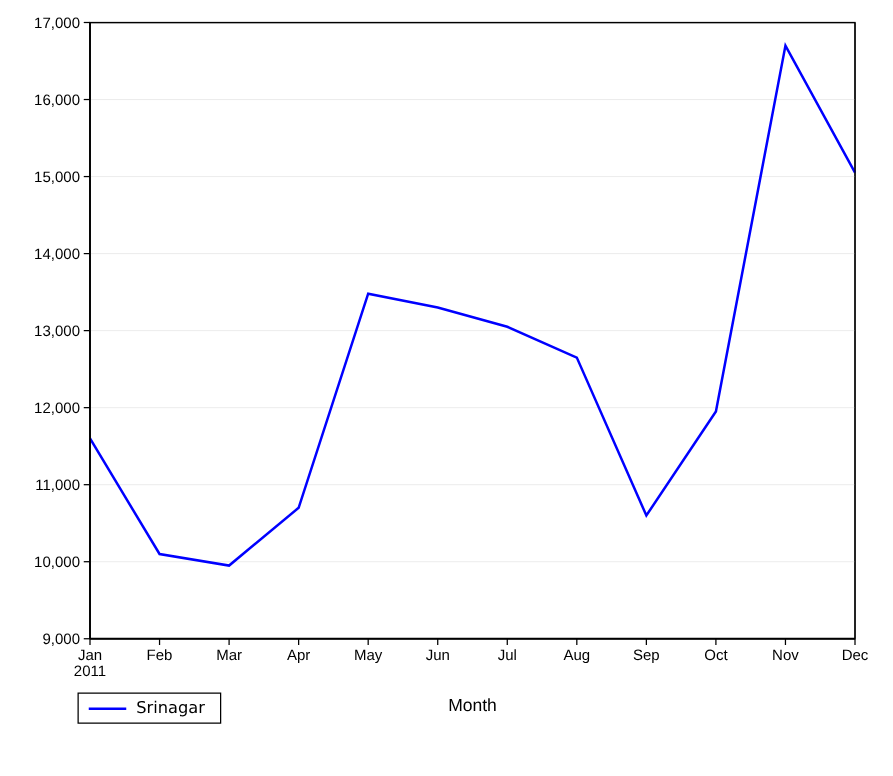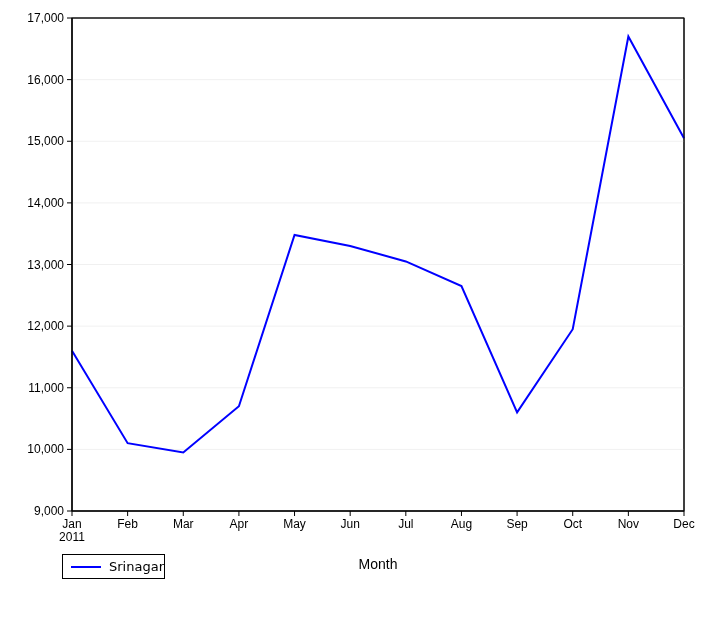--- a/index.html
+++ b/index.html
@@ -21,21 +21,21 @@
       top: 0; left: 0;
       width: 714px;
       height: 621px;
     }
     .legend-box {
       position: absolute;
       bottom: 42px;
       left: 62px;
       border: 1px solid #000;
       background: white;
-      padding: 4px 0 4px 8px;
+      padding: 4px 12px 4px 8px;
       display: flex;
       align-items: center;
       gap: 8px;
     }
     .legend-line {
       width: 30px;
       height: 2px;
       background: blue;
     }
     .legend-text {

